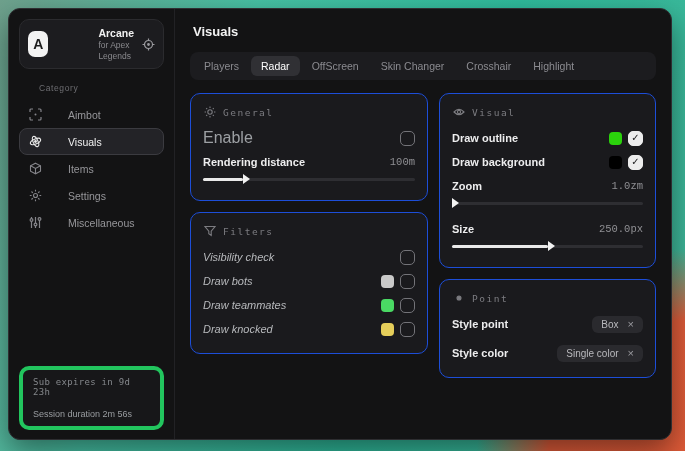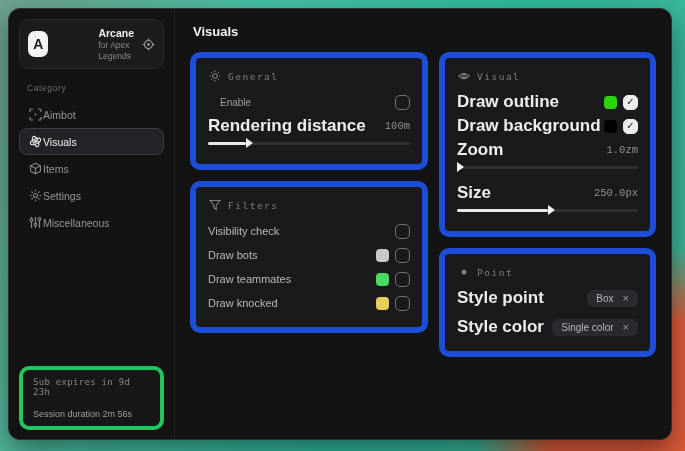--- a/index.html
+++ b/index.html
@@ -21,51 +21,51 @@
   .app-card {
     display:flex; align-items:center; gap:8px;
     background:#1c1c1f; border:1px solid #2b2b2e; border-radius:10px; padding:7px 8px;
   }
   .logo { width:26px; height:26px; border-radius:7px; background:#f2f2f2; color:#1b1b1b;
     display:flex; align-items:center; justify-content:center; font-weight:bold; font-size:14px; }
   .app-titles { flex:1; line-height:1.25;margin-left:42px; }
   .app-name { color:#f0f0f0; font-size:10.5px; font-weight:bold; }
   .app-sub { color:#8a8a8e; font-size:8.5px; }
   .hdr-icon { color:#9a9a9e; display:flex; }
-  .cat-label { color:#6e6e72; font-size:8.5px; letter-spacing:.6px; margin:14px 0 8px 8px; }
+  .cat-label { color:#6e6e72; font-size:8.5px; letter-spacing:.6px; margin:14px 0 8px 20px; }
   .nav-item {
-    display:flex; align-items:center; gap:1px; height:27px; padding:0 9px; margin:0 0;
+    display:flex; align-items:center; gap:26px; height:27px; padding:0 9px; margin:0 0;
     color:#96969a; font-size:10.5px; border-radius:8px; border:1px solid transparent; cursor:pointer;
   }
   .nav-item .nicon { display:flex; color:#85858a; }
   .nav-item.selected { background:#232327; border-color:#3b3b40; color:#f2f2f2; }
   .nav-item.selected .nicon { color:#e8e8e8; }
   .foot-card {
     position:absolute; left:10px; right:10px; bottom:9px;
     border:4px solid #22c55e; border-radius:10px; padding:7px 10px; background:#171719;
   }
   .foot-line1 { font-family:"DejaVu Sans Mono", monospace; font-size:9px; color:#85888c; letter-spacing:.3px; }
   .foot-line2 { font-size:9px; color:#9a9da1; margin-top:12px; }
   
   .main { flex:1; padding:13px 15px; }
   .page-title { color:#f2f2f2; font-size:13px; font-weight:bold; margin:2px 0 13px 3px; }
   .tabstrip { display:flex; gap:2px; background:#1c1c1f; border-radius:8px; padding:4px; width:100%; }
   .tab { padding:4px 10px; font-size:10.5px; color:#8b8b90; border-radius:6px; cursor:pointer; white-space:nowrap; }
   .tab.selected { background:#303034; color:#ffffff; }
   .cols { display:flex; gap:11px; margin-top:13px; align-items:flex-start; }
   .col-l { flex:0 0 238px; display:flex; flex-direction:column; gap:11px; }
   .col-r { flex:1; display:flex; flex-direction:column; gap:11px; }
-  .panel { background:#1a1a1d; border:6px solid #1d4ed8; border-radius:10px; padding:10px 12px 12px; }
+  .panel { background:#1a1a1d; border:1px solid #1d4ed8; border-radius:10px; padding:10px 12px 12px; }
   .phead { display:flex; align-items:center; gap:7px; color:#7c7c81;
     font-family:"DejaVu Sans Mono", monospace; font-size:9.5px; letter-spacing:1.5px; margin:2px 0 8px 1px; }
   .phead .picon { display:flex; color:#7c7c81; }
   .row { display:flex; align-items:center; justify-content:space-between; min-height:24px; }
-  .lbl-strong { color:#ededee; font-size:17px; font-weight:bold; }
-  .lbl-muted { color:#9da0a4; font-size:10px;margin-left:12px; }
-  .lbl-mid { color:#b7b9bc; font-size:11px; }
+  .lbl-strong { color:#ededee; font-size:11px; font-weight:bold; }
+  .lbl-muted { color:#9da0a4; font-size:16px; }
+  .lbl-mid { color:#b7b9bc; font-size:11px;font-style:italic; }
   .val { color:#909094; font-size:10.5px; font-family:Liberation Mono, monospace; }
   .ctrls { display:flex; align-items:center; gap:6px; }
   .checkbox { width:15px; height:15px; border:1.5px solid #737378; border-radius:5px; background:transparent; cursor:pointer; }
   .checkbox.checked { background:#ececec; border-color:#ececec; color:#19191b;
     display:flex; align-items:center; justify-content:center; font-size:10px; line-height:1; }
   .swatch { width:13px; height:13px; border-radius:4px; cursor:pointer; }
   .slider { position:relative; height:3px; background:#2e2e32; border-radius:2px; margin:4px 0 7px; cursor:pointer; }
   .slider .fill { position:relative; height:100%; background:#e9e9e9; border-radius:2px; }
   .slider .fill::after { content:""; position:absolute; right:-7px; top:-4px;
     border-left:7px solid #f2f2f2; border-top:5px solid transparent; border-bottom:5px solid transparent; }
@@ -153,20 +153,28 @@
 
     <div class="foot-card">
       <div class="foot-line1">Sub expires in 9d 23h</div>
       <div class="foot-line2">Session duration 2m 56s</div>
     </div>
   </div>
 
   <div class="main">
     <div class="page-title">Visuals</div>
 
+    <div class="tabstrip">
+      <div class="tab">Players</div>
+      <div class="tab selected">Radar</div>
+      <div class="tab">OffScreen</div>
+      <div class="tab">Skin Changer</div>
+      <div class="tab">Crosshair</div>
+      <div class="tab">Highlight</div>
+    </div>
 
     <div class="cols">
 
       <div class="col-l">
         <div class="panel">
           <div class="phead">
             <span class="picon">
               <svg width="12" height="12" viewBox="0 0 12 12" fill="none" stroke="currentColor" stroke-width="1.1">
                 <circle cx="6" cy="6" r="2.2"></circle>
                 <path d="M6 0.6v1.4M6 10v1.4M0.6 6H2M10 6h1.4M2.2 2.2l1 1M8.8 8.8l1 1M9.8 2.2l-1 1M3.2 8.8l-1 1"></path>

